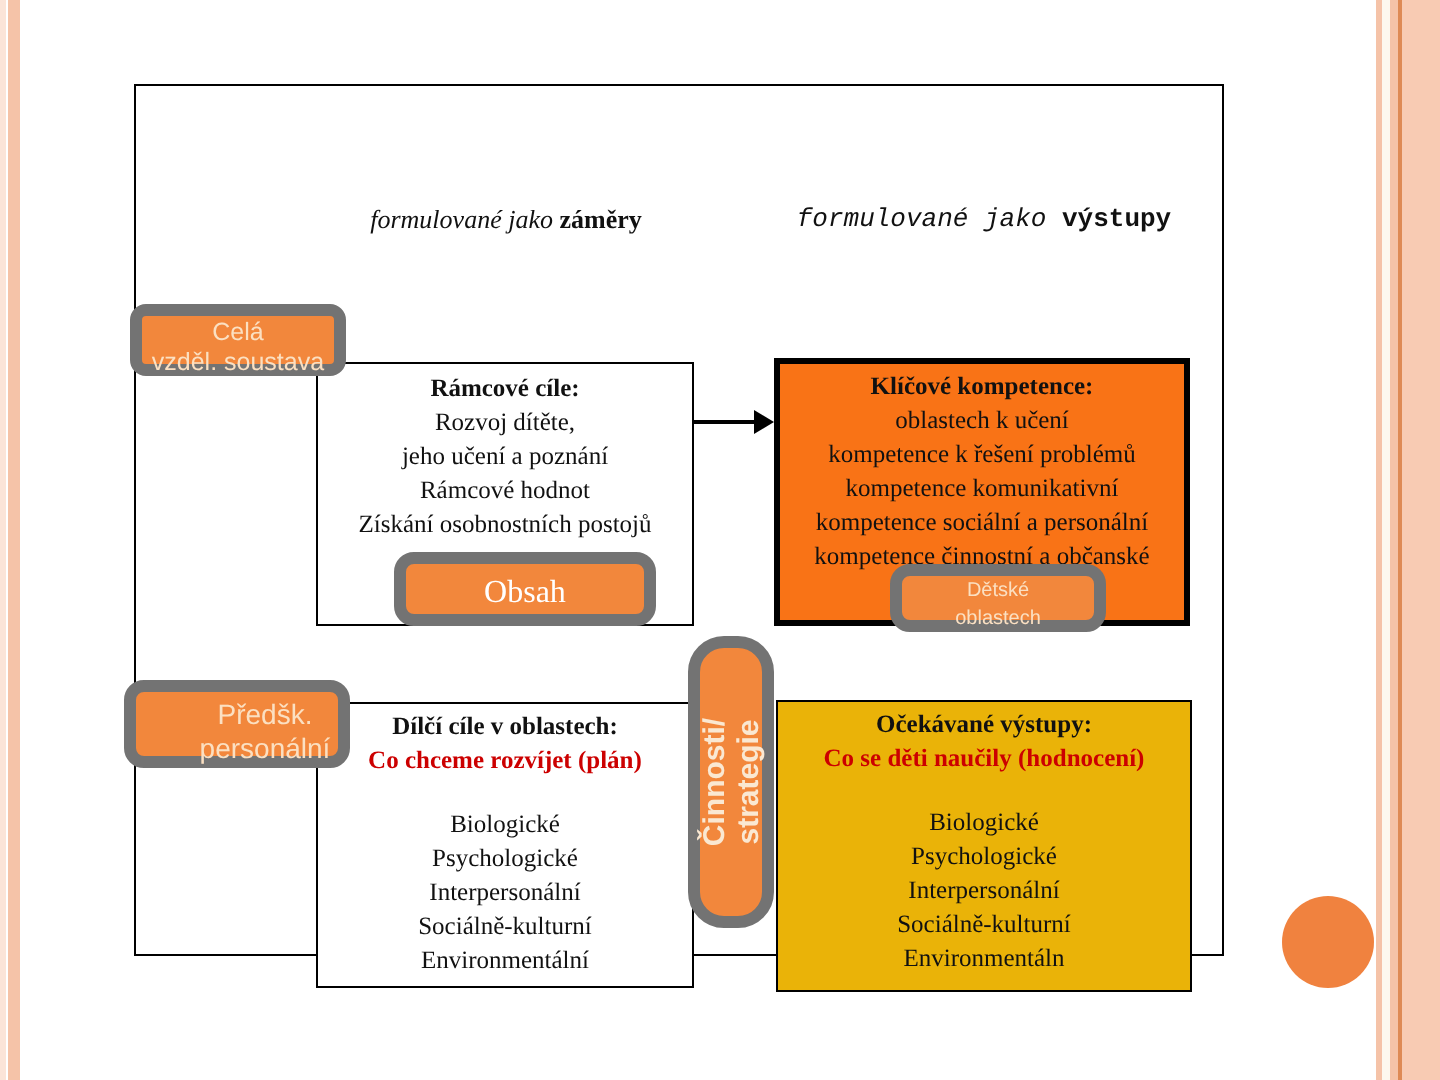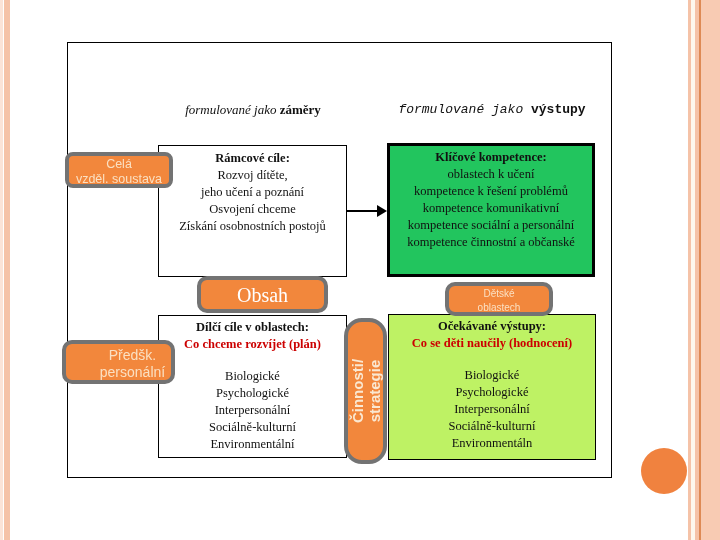--- a/index.html
+++ b/index.html
@@ -41,51 +41,51 @@
   .col-header {
     position: absolute; top: 102px; height: 18px;
     font-size: 13px; font-style: italic; text-align: center;
     white-space: nowrap;
   }
   .col-header .hb { font-style: normal; font-weight: bold; }
   .col-header-left  { left: 158px; width: 190px; }
   .col-header-right { left: 388px; width: 208px; font-family: Liberation Mono, monospace; }
 
   
-  .box { position: absolute; text-align: center; font-size: 12.5px; line-height: 17px; }
+  .box { position: absolute; text-align: center; font-size: 12.5px; line-height: 17px; margin-top: 36px; }
   .box .bt { font-weight: bold; }
   .box-ramcove { left: 158px; top: 145px; width: 189px; height: 132px;
     border: 1px solid #000; background: #fff; padding-top: 4px; }
   .box-klicove { left: 387px; top: 143px; width: 208px; height: 134px;
-    border: 3px solid #000; background: #22c55e; padding-top: 3px; }
+    border: 3px solid #000; background: #f97316; padding-top: 3px; }
   .box-dilci { left: 158px; top: 315px; width: 189px; height: 143px;
     border: 1px solid #000; background: #fff; padding-top: 3px; font-family: Liberation Serif, serif; }
   .box-ocekavane { left: 388px; top: 314px; width: 208px; height: 146px;
-    border: 1px solid #000; background: #bef264; padding-top: 3px; }
+    border: 1px solid #000; background: #eab308; padding-top: 3px; }
   .red-line { color: #CC0000; font-weight: bold; }
   .spacer { height: 15px; }
 
   
   .arrow-line { position: absolute; left: 347px; top: 210px; width: 33px; height: 2px; background: #000; }
   .arrow-head { position: absolute; left: 377px; top: 205px; width: 0; height: 0;
     border-left: 10px solid #000; border-top: 6px solid transparent; border-bottom: 6px solid transparent; }
 
   
   .orange-pill {
     background: #F2873C;
-    border: 4px solid #737373;
+    border: 6px solid #737373;
     border-radius: 10px;
     text-align: center;
     font-family: "Liberation Sans", sans-serif;
     color: #FBE0C2;
   }
   .btn-obsah {
     position: absolute; left: 197px; top: 276px; width: 131px; height: 37px;
     font-family: "Liberation Serif", serif;
-    color: #ffffff; font-size: 20px; line-height: 30px;
+    color: #ffffff; font-size: 16px; line-height: 30px;
   }
   .btn-detske {
     position: absolute; left: 445px; top: 282px; width: 108px; height: 34px;
     font-size: 10px; line-height: 14px; padding-top: 1px;
   }
   .label-cela {
     position: absolute; left: 65px; top: 152px; width: 108px; height: 36px;
     border-radius: 8px; font-size: 12.5px; line-height: 15px; padding-top: 1px;
   }
   .label-predsk {
@@ -118,21 +118,21 @@
 
 <div class="frame"></div>
 
 <div class="col-header col-header-left"><span>formulované jako </span><span class="hb">záměry</span></div>
 <div class="col-header col-header-right"><span>formulované jako </span><span class="hb">výstupy</span></div>
 
 <div class="box box-ramcove">
   <div class="bt">Rámcové cíle:</div>
   <div>Rozvoj dítěte,</div>
   <div>jeho učení a poznání</div>
-  <div>Osvojení chceme</div>
+  <div>Rámcové hodnot</div>
   <div>Získání osobnostních postojů</div>
 </div>
 
 <div class="box box-klicove">
   <div class="bt">Klíčové kompetence:</div>
   <div>oblastech k učení</div>
   <div>kompetence k řešení problémů</div>
   <div>kompetence komunikativní</div>
   <div>kompetence sociální a personální</div>
   <div>kompetence činnostní a občanské</div>

